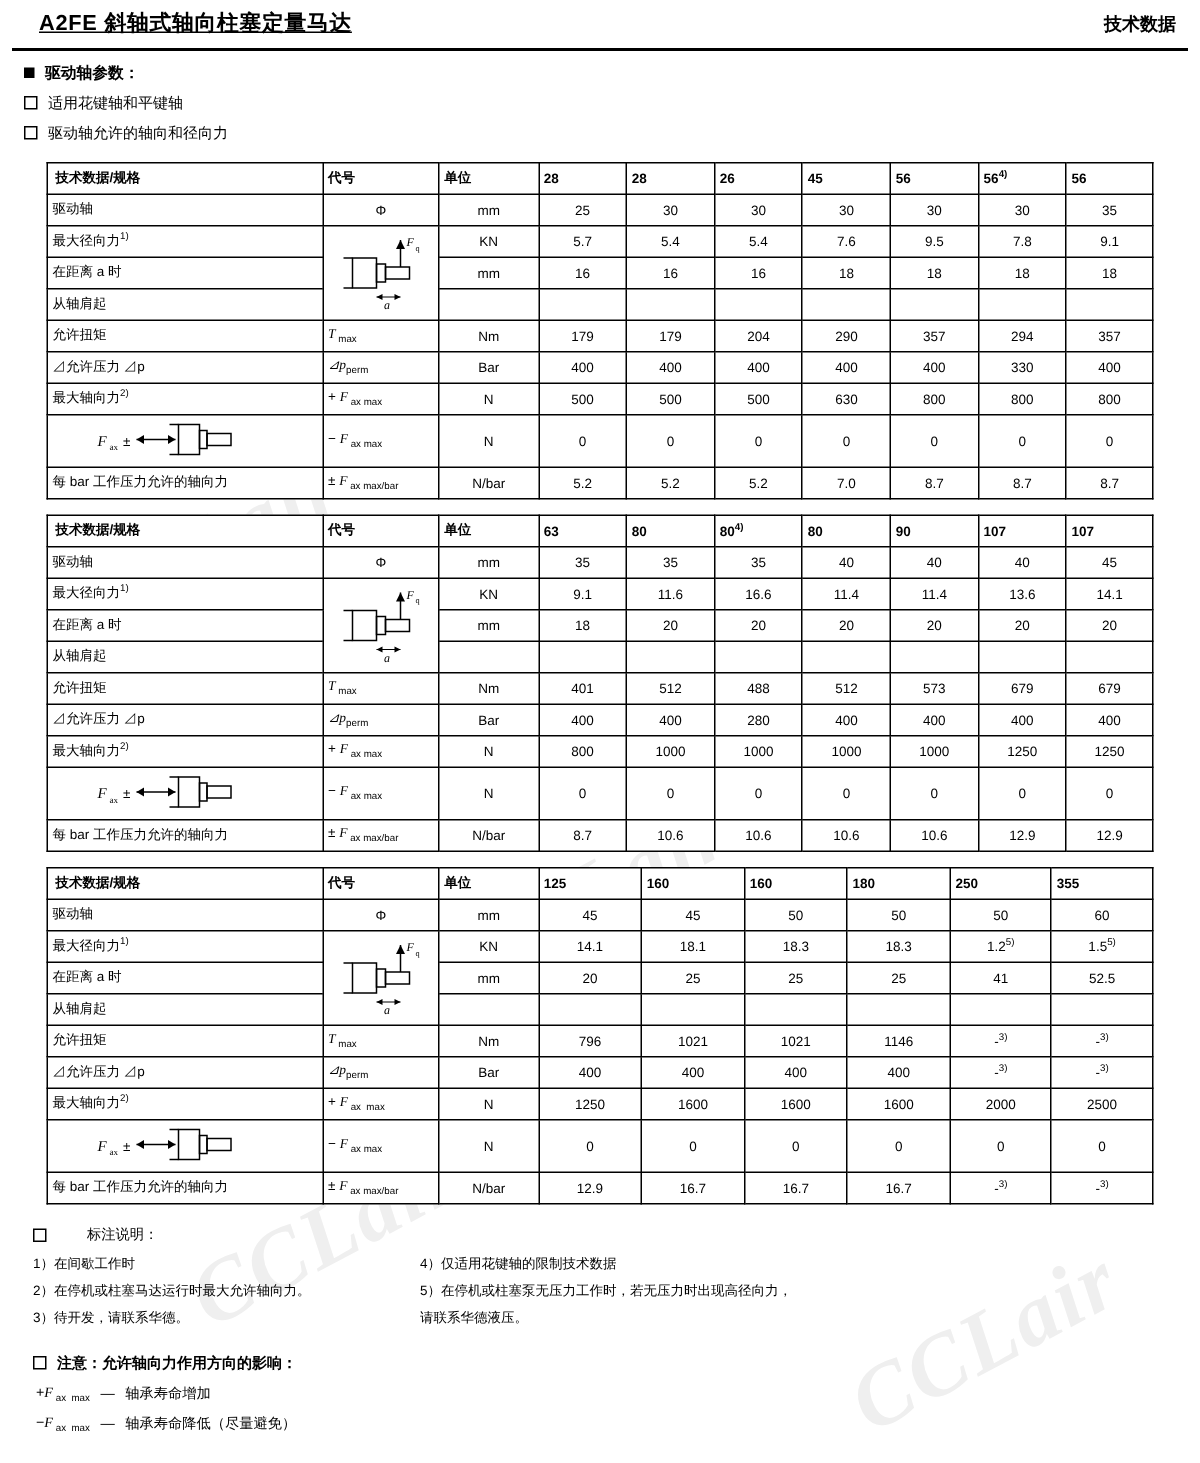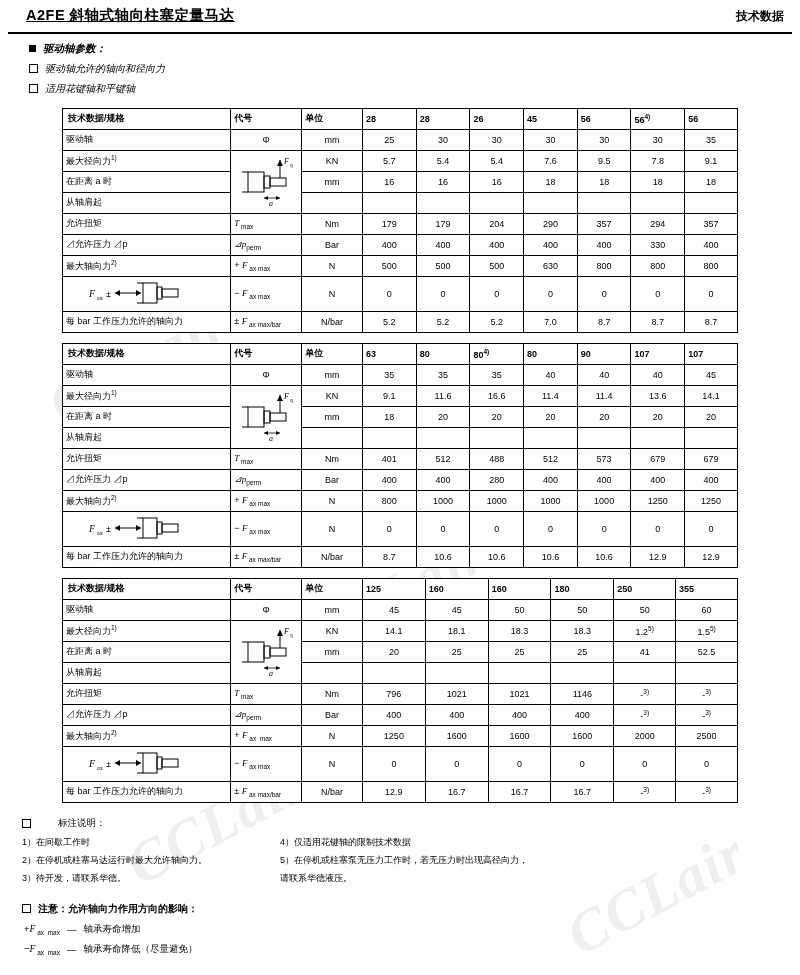--- a/index.html
+++ b/index.html
@@ -41,31 +41,31 @@
   .header h1{
     margin:0;font-size:14.5px;font-weight:bold;
     font-family:"Liberation Sans", sans-serif;
     letter-spacing:0.5px;
     text-decoration:underline;
   }
   .header .right{font-size:12px;font-weight:bold;padding-right:6px;}
   .hr-line{height:1.5px;background:#000;margin:3px 8px 0 8px;}
 
   
-  .bullets{padding:8px 0 6px 29px;font-style:italic;}
+  .bullets{padding:8px 0 6px 16px;}
   .bline{display:flex;align-items:center;margin-bottom:6px;font-size:10px;}
   .sq{width:7px;height:7px;background:#000;margin-right:7px;display:inline-block;}
   .sq-o{width:7px;height:7px;border:1px solid #000;background:#fff;margin-right:7px;display:inline-block;}
   .bline.b1{font-weight:bold;font-size:10.5px;}
 
   
   table.spec{
     border-collapse:collapse;
     margin:0 auto 10px auto;
-    width:676px;
+    width:738px;
     table-layout:fixed;
     background:#fff;
   }
   table.spec td,table.spec th{
     border:1px solid #000;
     padding:1px 3px;
     font-size:9px;
     height:18px;
     vertical-align:middle;
     background:transparent;
@@ -116,25 +116,25 @@
     </div>
     <div class="hr-line"></div>
 
     <div class="bullets">
       <div class="bline b1">
         <span class="sq"></span>
         <span>驱动轴参数：</span>
       </div>
       <div class="bline">
         <span class="sq-o"></span>
-        <span>驱动轴允许的轴向和径向力</span>
+        <span>适用花键轴和平键轴</span>
       </div>
       <div class="bline">
         <span class="sq-o"></span>
-        <span>适用花键轴和平键轴</span>
+        <span>驱动轴允许的轴向和径向力</span>
       </div>
     </div>
 
     <table class="spec">
       <colgroup>
         <col style="width:166px">
           <col style="width:70px">
           <col style="width:60px">
         <col style="width:53px">
           <col style="width:53px">

